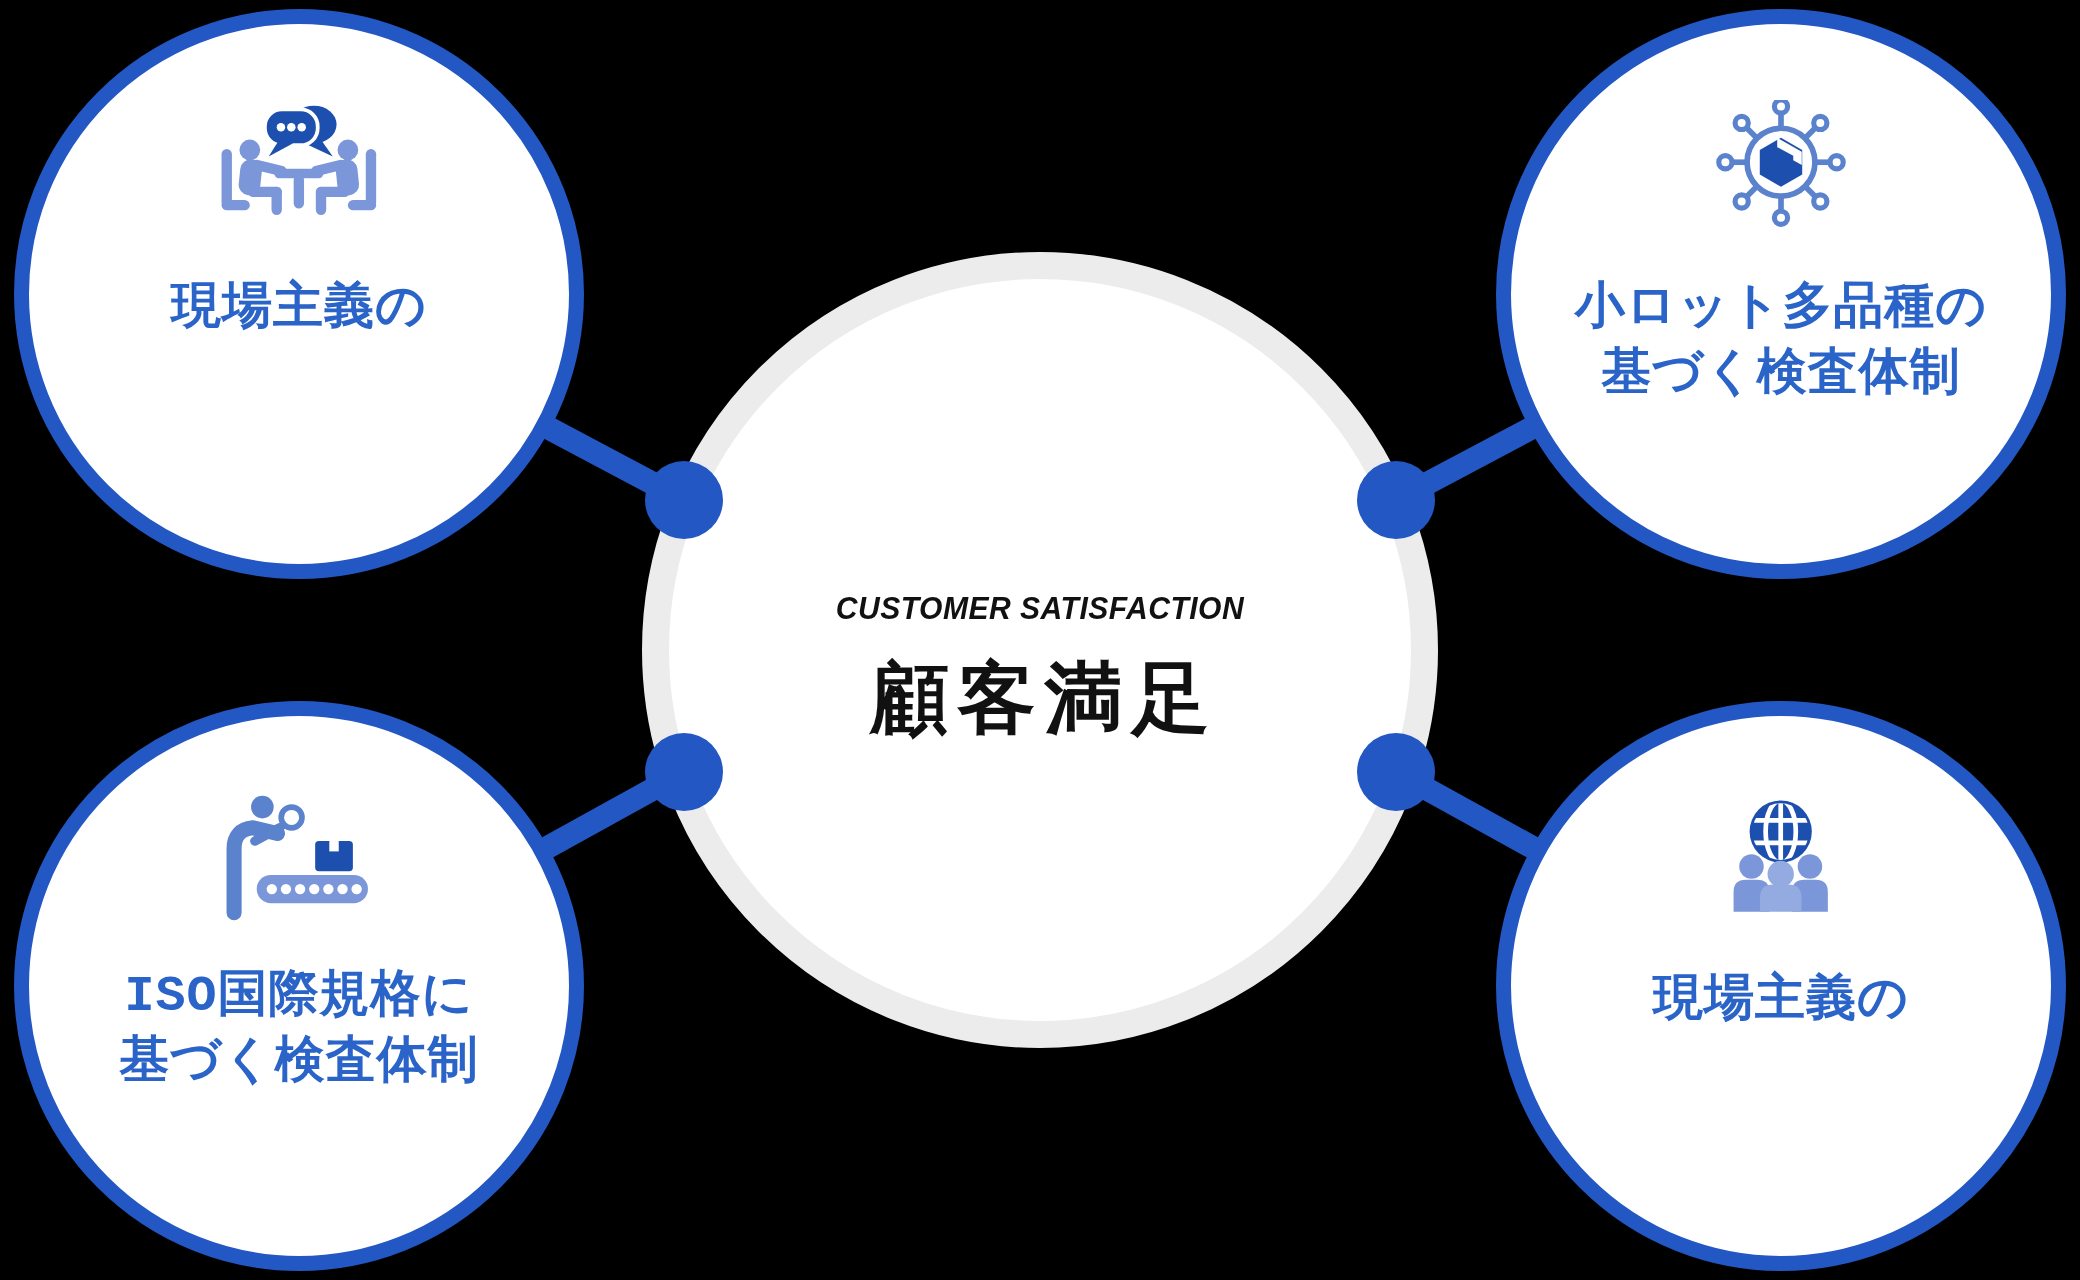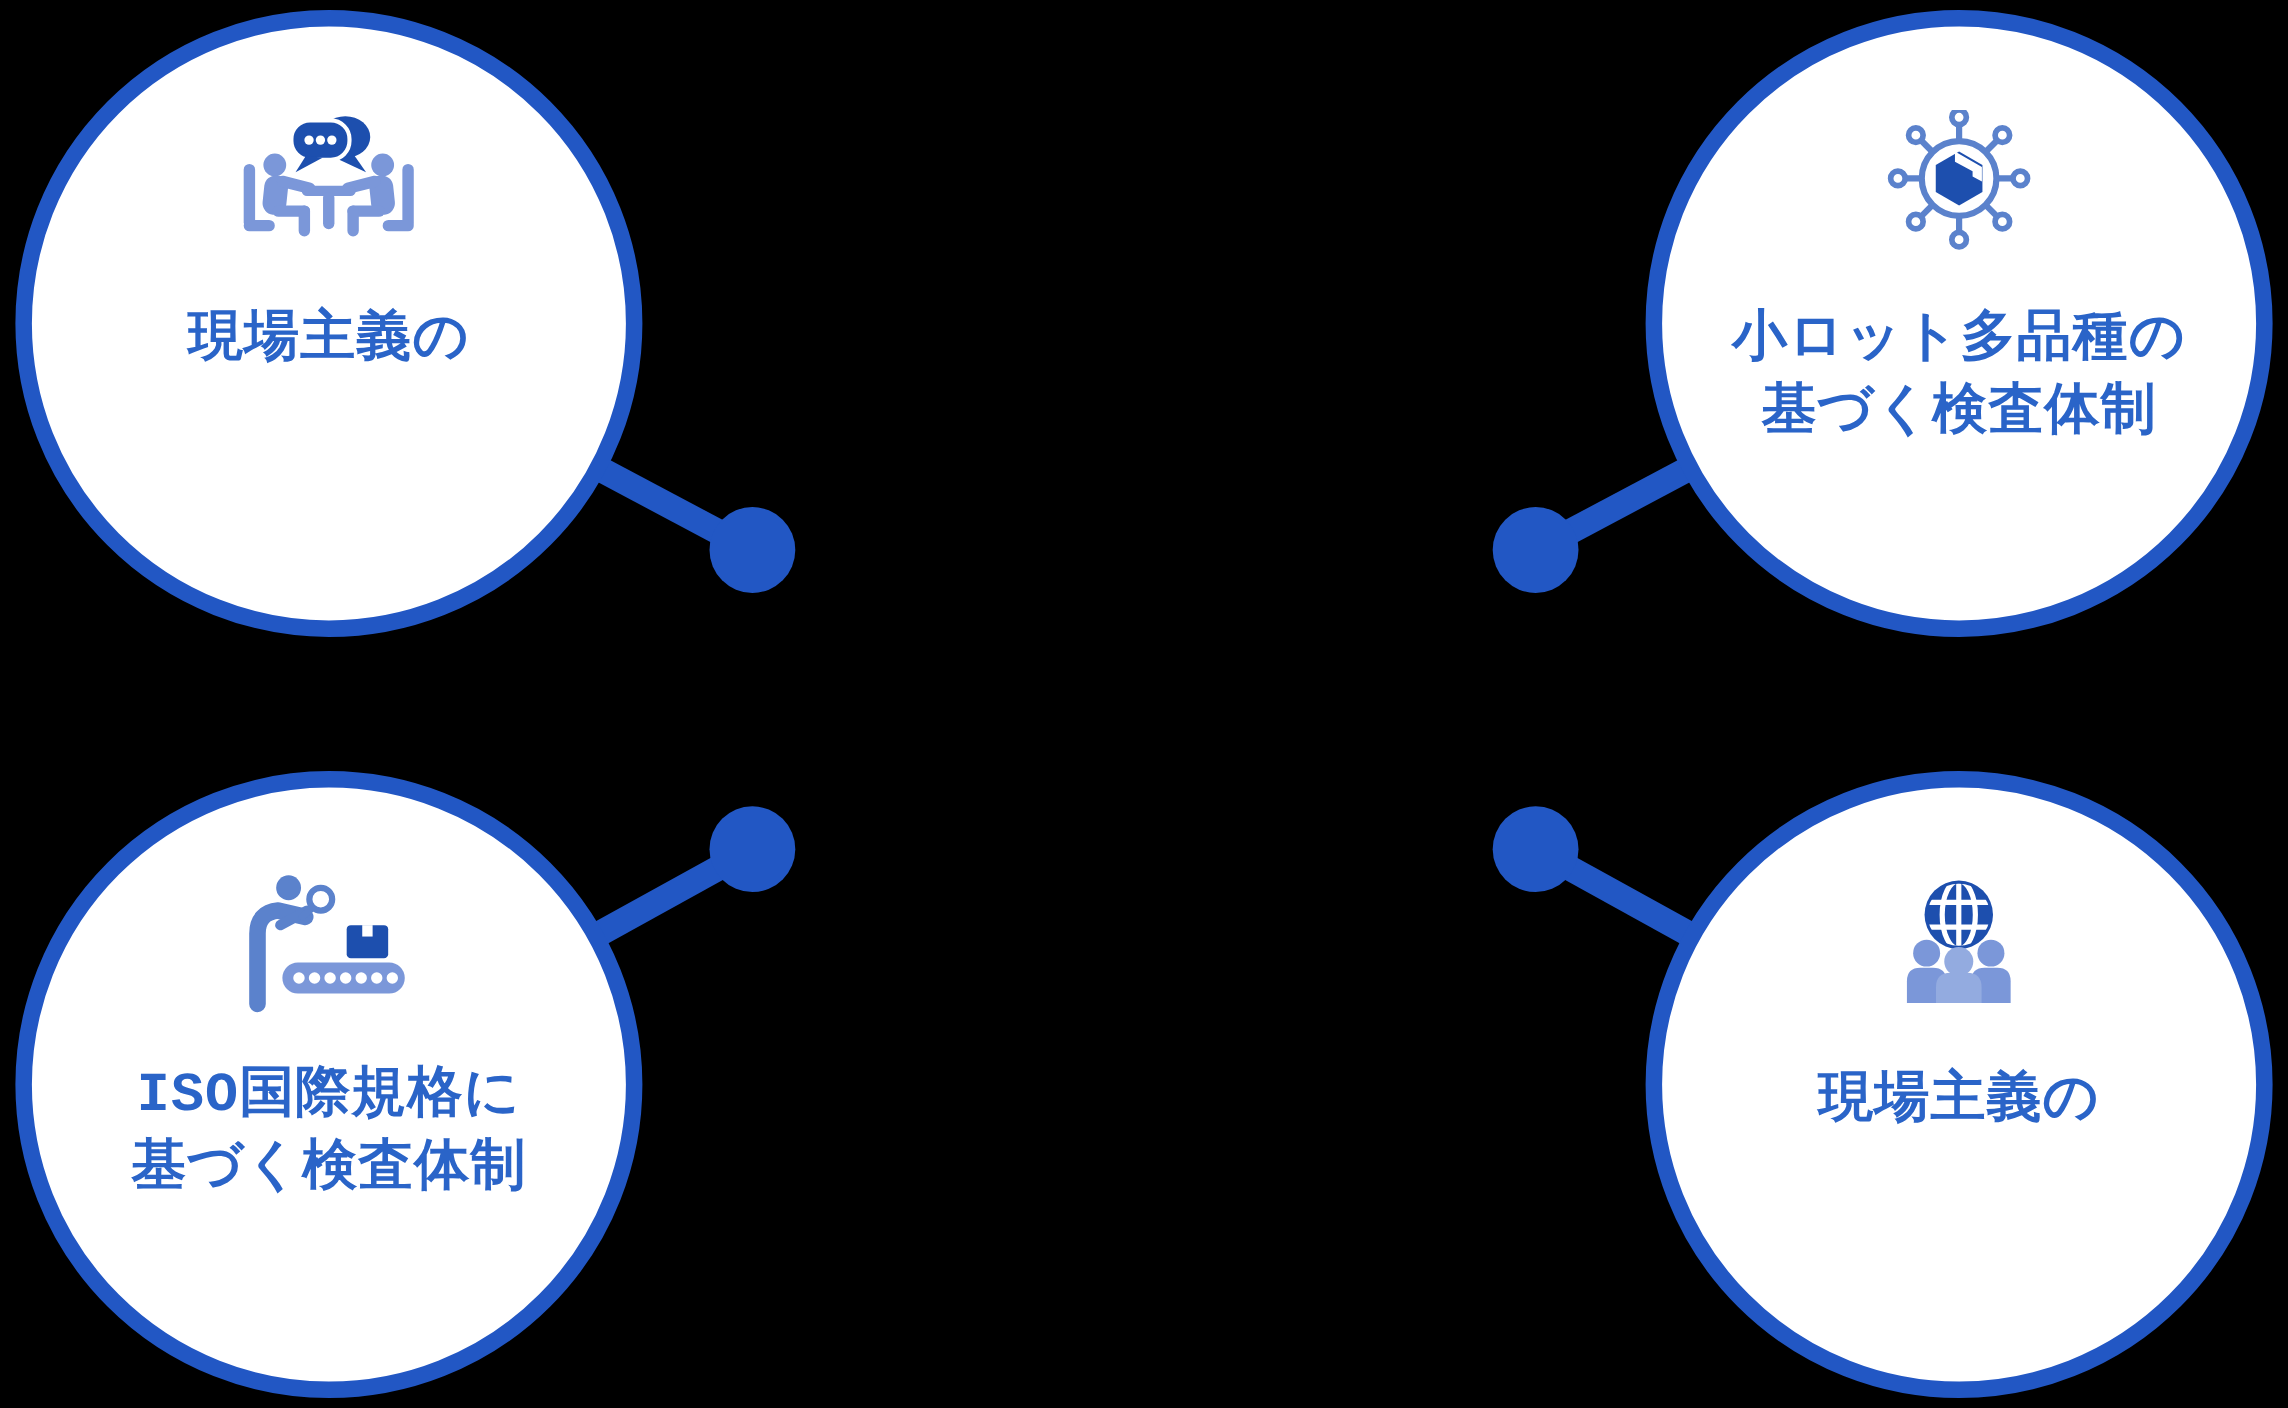--- a/index.html
+++ b/index.html
@@ -80,20 +80,24 @@
     font-weight:800;
     letter-spacing:1px;
     color:var(--text-blue);
   }
 </style>
 </head>
 <body>
 
 <div class="canvas">
 
+  <div class="center-circle">
+    <div class="center-en">CUSTOMER SATISFACTION</div>
+    <div class="center-jp">顧客満足</div>
+  </div>
 
   <svg class="connectors" viewBox="0 0 2080 1280" aria-hidden="true">
     <line class="cline" x1="541" y1="424" x2="684" y2="500"></line>
     <line class="cline" x1="1539" y1="424" x2="1396" y2="500"></line>
     <line class="cline" x1="541" y1="851" x2="684" y2="772"></line>
     <line class="cline" x1="1539" y1="851" x2="1396" y2="772"></line>
     <circle class="cdot" cx="684" cy="500" r="39"></circle>
     <circle class="cdot" cx="1396" cy="500" r="39"></circle>
     <circle class="cdot" cx="684" cy="772" r="39"></circle>
     <circle class="cdot" cx="1396" cy="772" r="39"></circle>

